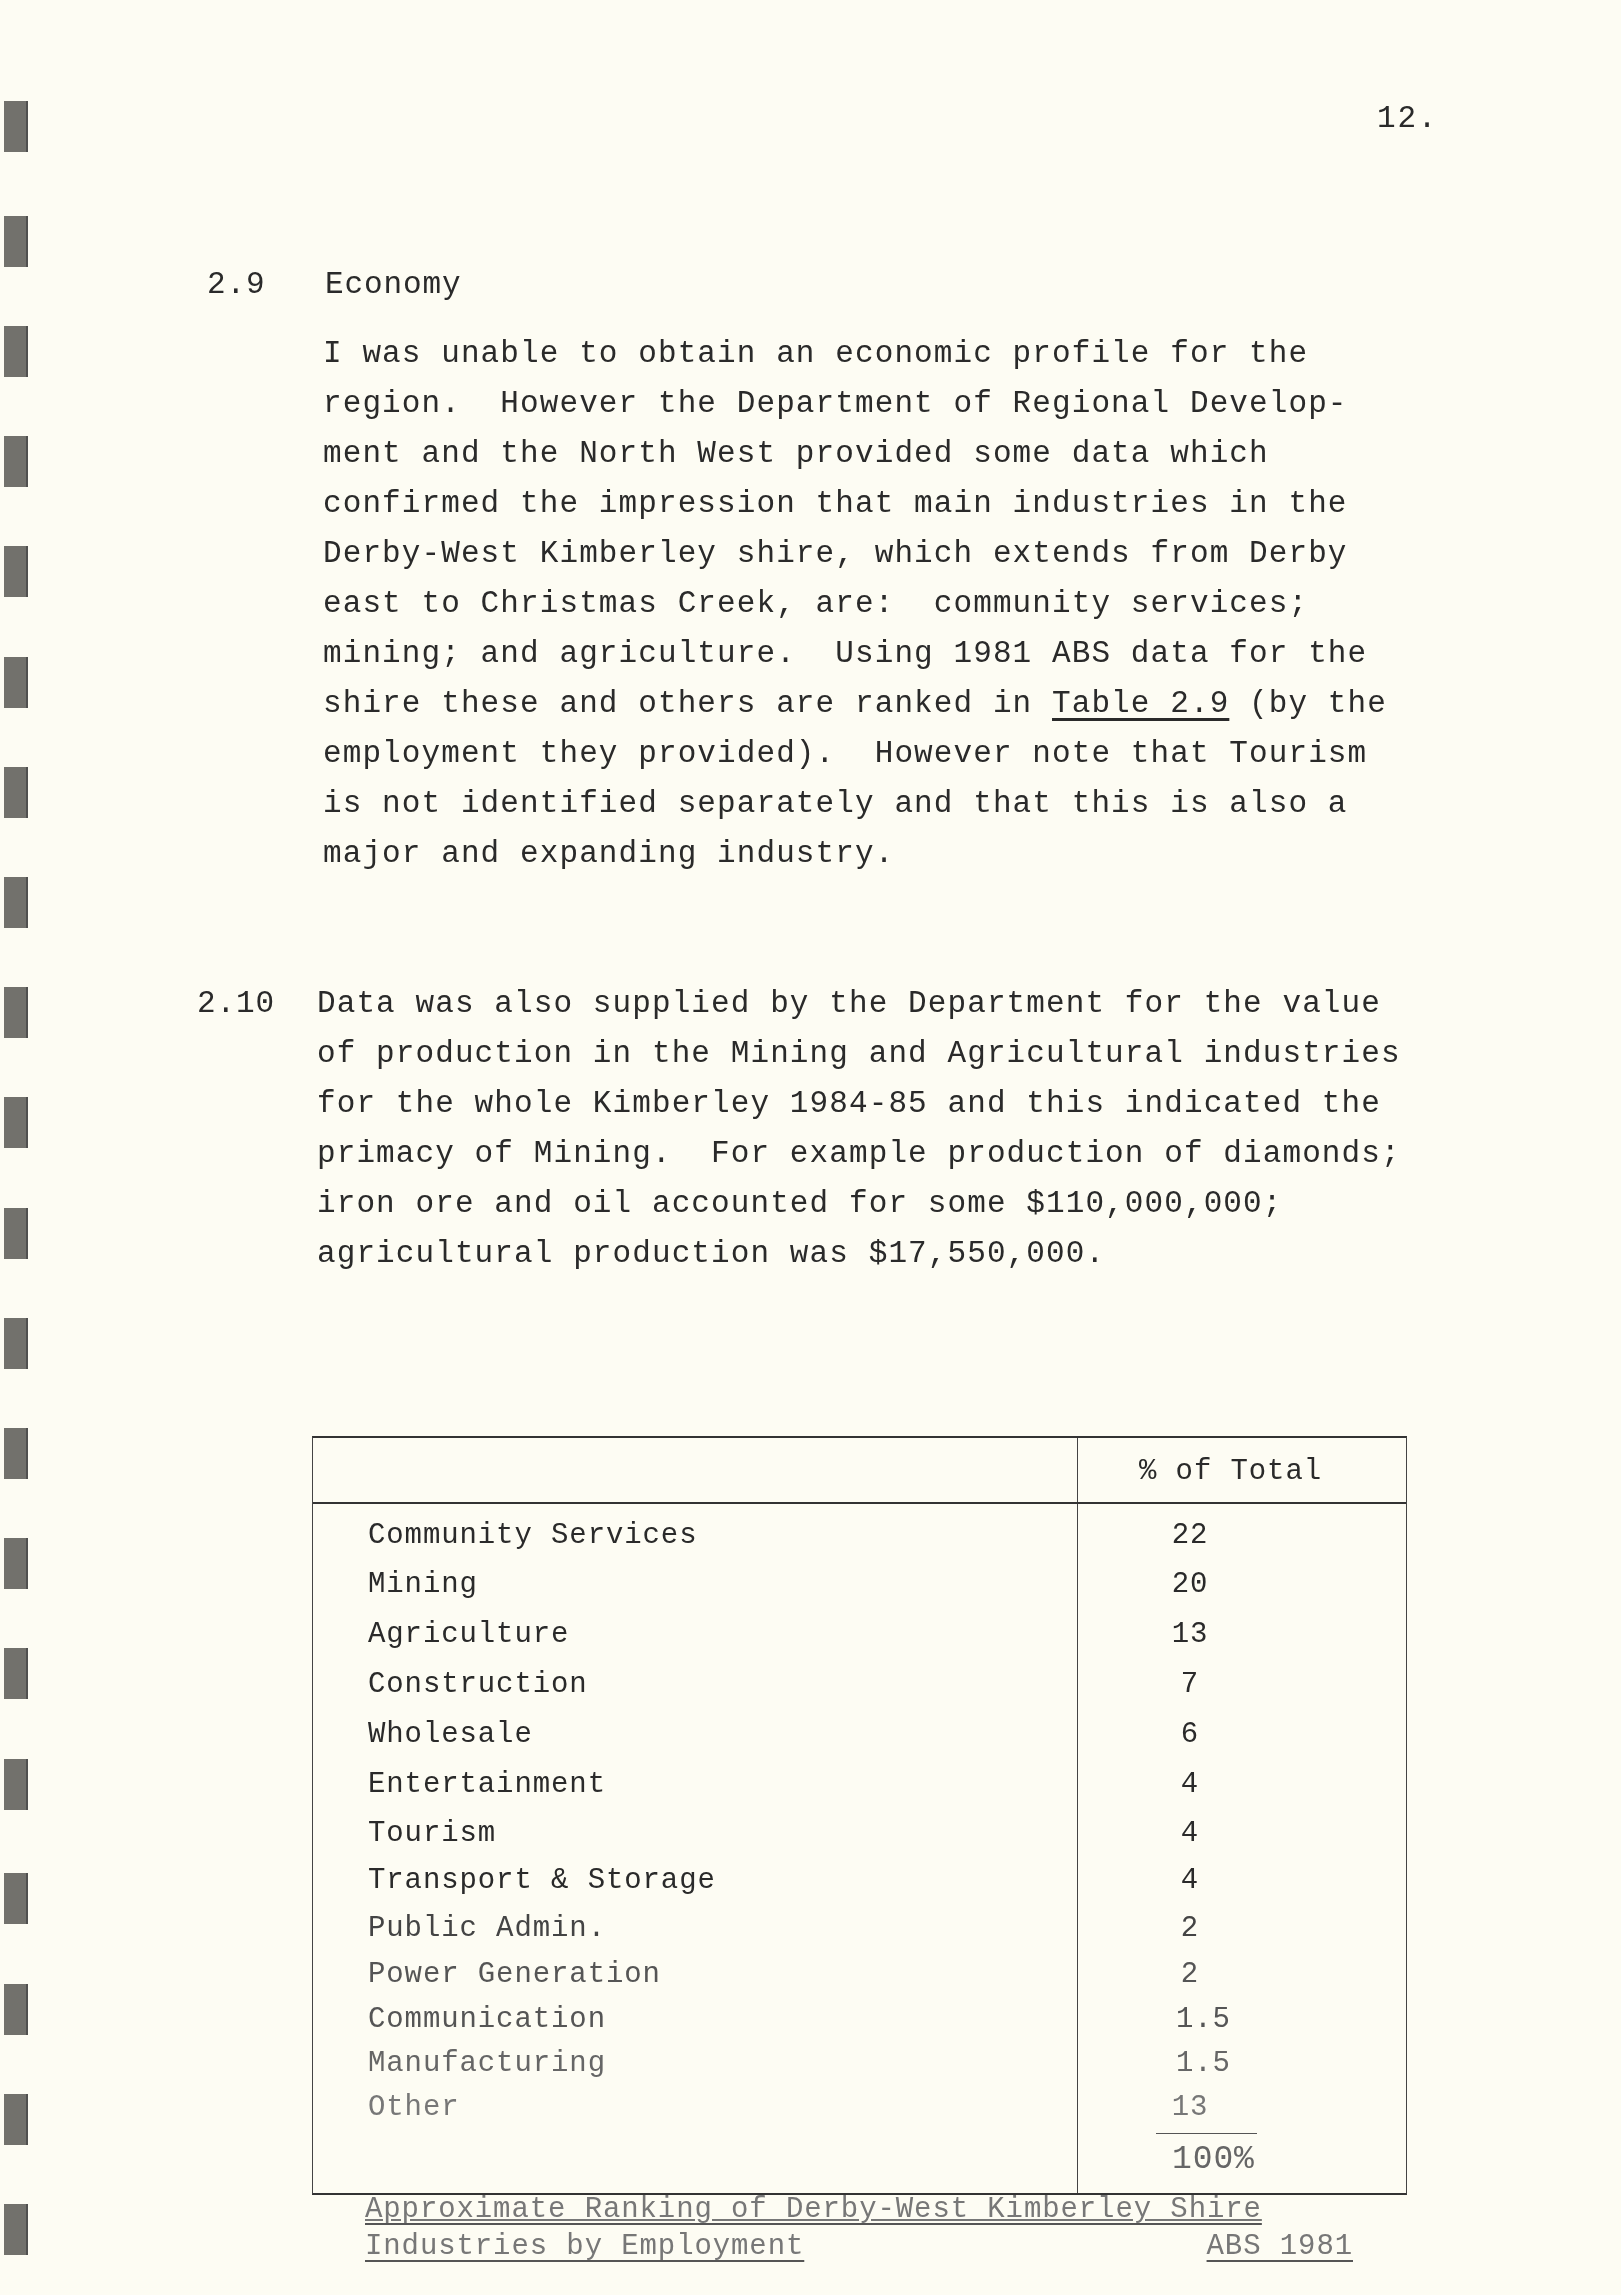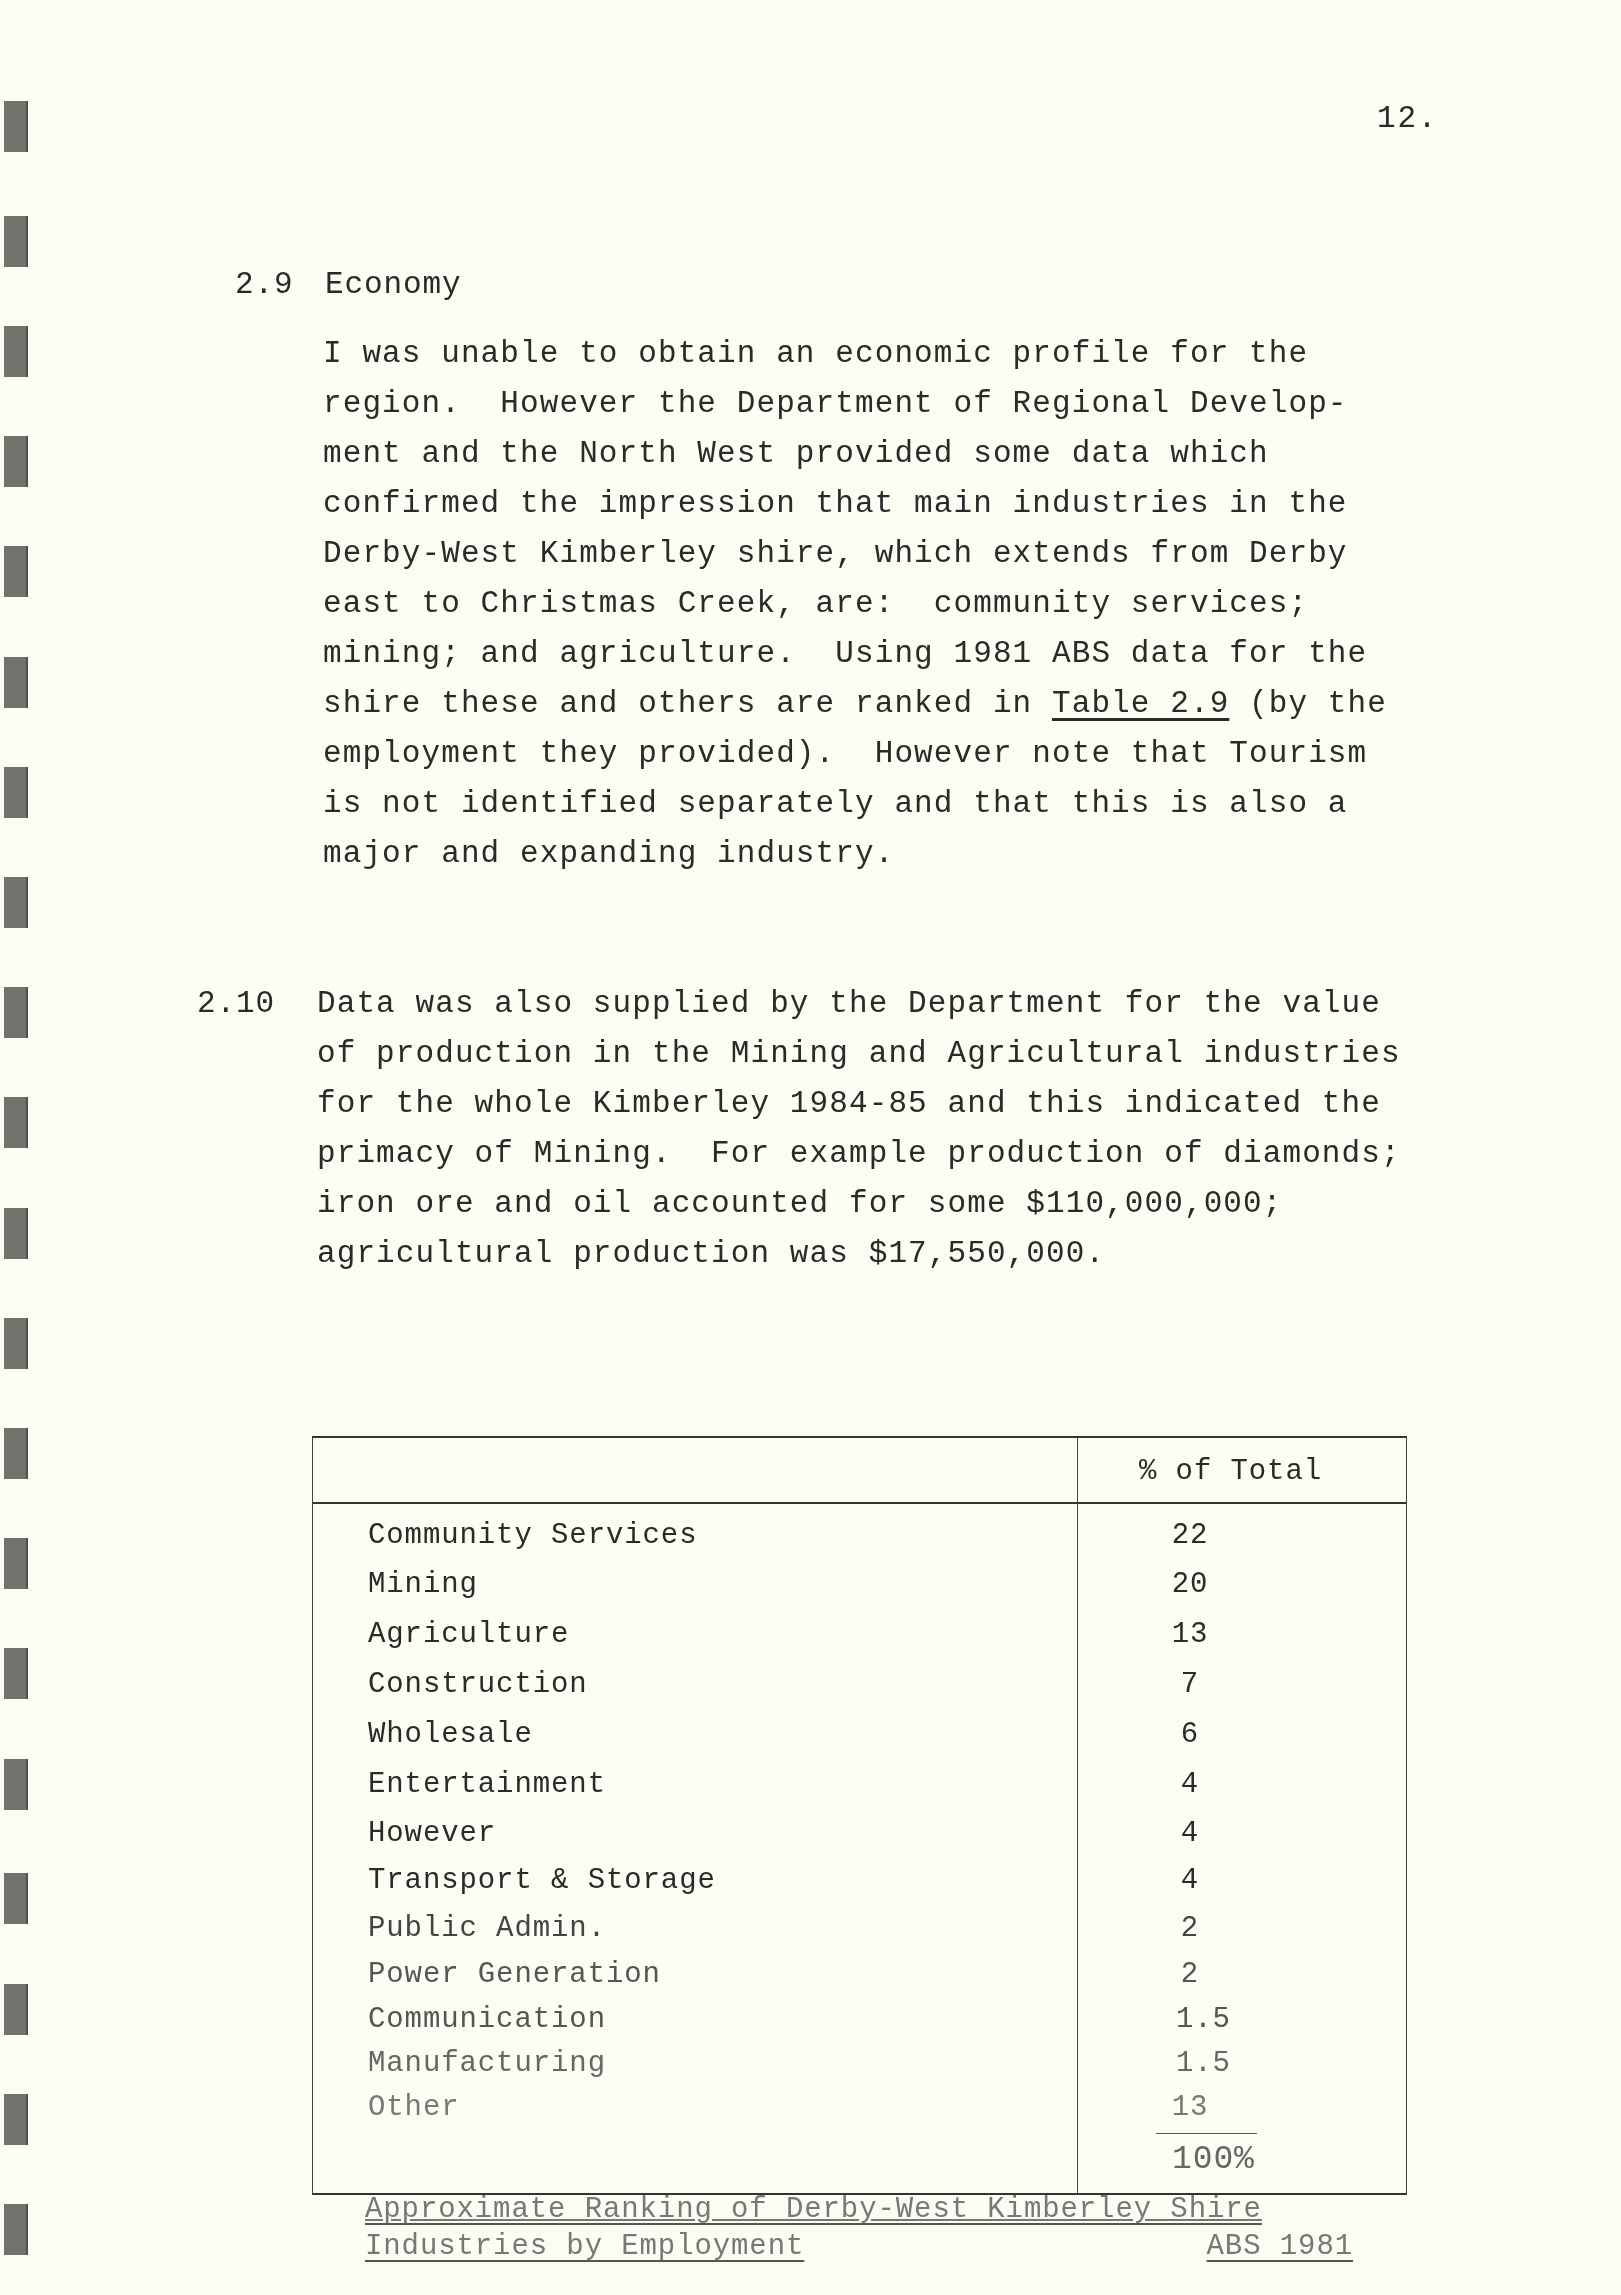--- a/index.html
+++ b/index.html
@@ -13,21 +13,21 @@
     }
     .binding { position: absolute; left: 3.7px; width: 24px; }
     .binding .hole {
       position: absolute; left: 0; width: 22px; height: 51px;
       background: #5a5955;
       border-right: 2.8px solid #333;
       opacity: 0.85;
     }
     .page-number { position: absolute; left: 1377px; top: 101px; font-size: 31px; letter-spacing: 1.8px; }
     .section { position: absolute; font-size: 31px; line-height: 50px; letter-spacing: 0.9px; }
-    .sec-num { position: absolute; margin-left: 28px; }
+    .sec-num { position: absolute; }
     .sec-title { text-underline-offset: 5.5px; }
     .para { position: absolute; white-space: pre; font-size: 31px; line-height: 50px; letter-spacing: 1.1px; }
     .u { text-decoration: underline; text-underline-offset: 5.5px; }
     .table {
       position: absolute; left: 312px; top: 1436px; width: 1093px; height: 755px;
       border-top: 2.8px solid #333; border-bottom: 2.8px solid #333;
       border-left: 1.8px solid #444; border-right: 1.8px solid #444;
     }
     .table .vline { position: absolute; left: 764px; top: 0; bottom: 0; border-left: 1.8px solid #444; }
     .table .hline { position: absolute; left: 0; right: 0; top: 64px; border-top: 2.8px solid #333; }
@@ -103,21 +103,21 @@
     </div>
   <div class="row" style="top:280px;">
       <span class="label">Wholesale</span>
       <span class="val">6</span>
     </div>
   <div class="row" style="top:330px;">
       <span class="label">Entertainment</span>
       <span class="val">4</span>
     </div>
   <div class="row" style="top:379px;">
-      <span class="label">However</span>
+      <span class="label">Tourism</span>
       <span class="val">4</span>
     </div>
   <div class="row" style="top:426px;">
       <span class="label">Transport &amp; Storage</span>
       <span class="val">4</span>
     </div>
   <div class="row" style="top:474px; color:#444;">
       <span class="label">Public Admin.</span>
       <span class="val">2</span>
     </div>

